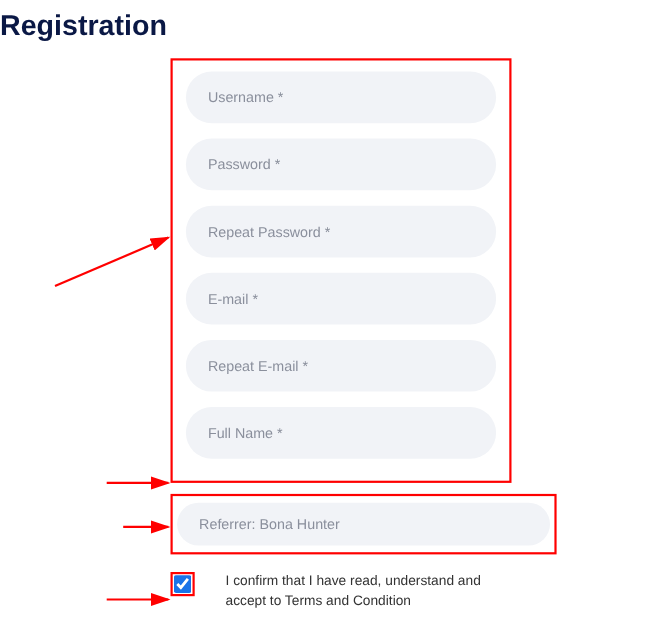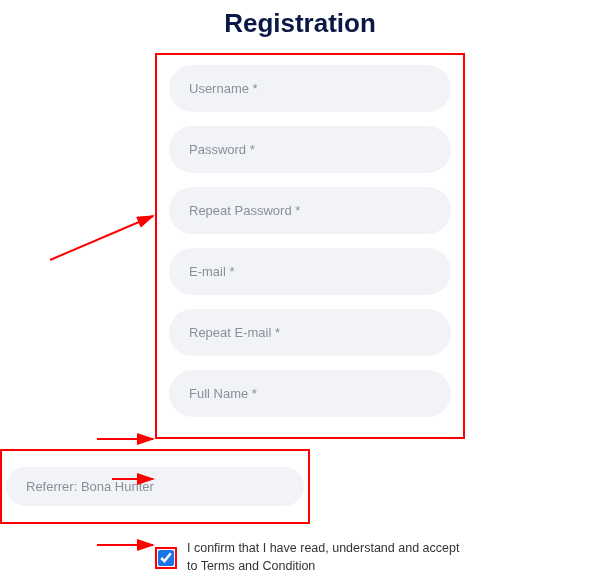--- a/index.html
+++ b/index.html
@@ -12,21 +12,20 @@
       background: #ffffff;
       width: 600px;
       height: 575px;
       position: relative;
     }
     .container {
       width: 100%;
       padding-top: 8px;
     }
     .title {
-      text-align: center;
       font-size: 26px;
       font-weight: 700;
       color: #0a1845;
       margin-bottom: 14px;
     }
     .form-box {
       border: 2px solid #ff0000;
       margin-left: 155px;
       width: 310px;
       padding: 10px 12px 8px 12px;
@@ -43,41 +42,42 @@
       outline: none;
     }
     .input-field::placeholder {
       color: #8a8f9c;
     }
     .input-field:last-child {
       margin-bottom: 12px;
     }
     .referrer-box {
       border: 2px solid #ff0000;
-      width: 310px;
-      padding: 16px 4px;
+      margin-left: 155px;
+      width: 351px;
+      padding: 6px 4px;
       margin-top: 10px;
     }
     .referrer-field {
       background: #f1f3f7;
       border: none;
       border-radius: 24px;
       padding: 12px 20px;
       width: 100%;
       font-size: 13px;
       color: #8a8f9c;
       outline: none;
     }
     .terms-row {
       display: flex;
-      align-items: center;
+      align-items: flex-start;
       margin-left: 155px;
       width: 310px;
       margin-top: 16px;
-      gap: 10px;
+      gap: 28px;
     }
     .checkbox-box {
       border: 2px solid #ff0000;
       padding: 1px;
       display: flex;
       align-items: center;
       justify-content: center;
     }
     .checkbox {
       width: 16px;

